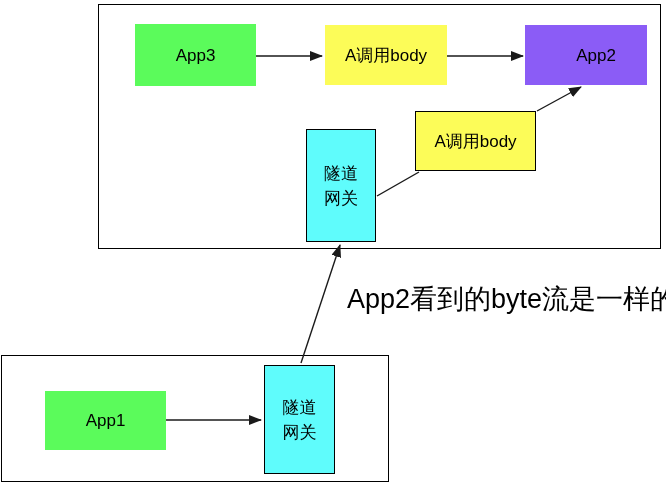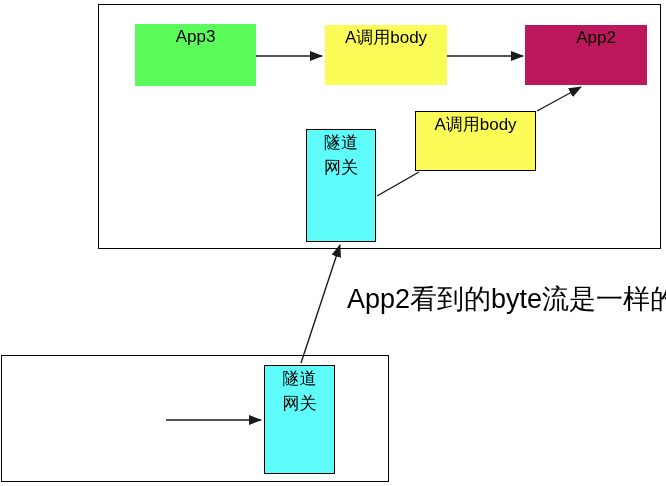--- a/index.html
+++ b/index.html
@@ -26,21 +26,21 @@
     width: 666px; height: 486px;
     pointer-events: none;
     z-index: 3;
   }
   .connector { fill: none; stroke-width: 1.4; }
 
   .node {
     position: absolute;
     box-sizing: border-box;
     display: flex;
-    align-items: flex-start;
+    align-items: center;
     justify-content: center;
     text-align: center;
     font-size: 17px;
     line-height: 25px;
     z-index: 2;
     white-space: pre-line;
   }
   .node.bordered { border: 1px solid #000; }
 
   .node.app3          { left: 135px; top: 24px;  width: 121px; height: 62px; }
@@ -84,33 +84,36 @@
   </svg>
 
   <div class="node app3" style="background-color: rgb(91, 251, 91);">
     <span>App3</span>
   </div>
 
   <div class="node callbody-top" style="background-color: rgb(252, 252, 88);">
     <span>A调用body</span>
   </div>
 
-  <div class="node app2" style="background-color: #be185d; padding-left: 20px;">
+  <div class="node app2" style="background-color: #8b5cf6; padding-left: 20px;">
     <span>App2</span>
   </div>
 
   <div class="node gateway-upper bordered" style="background-color: rgb(95, 252, 252);">
     <span>隧道
 网关</span>
   </div>
 
   <div class="node callbody-mid bordered" style="background-color: rgb(252, 252, 88);">
     <span>A调用body</span>
   </div>
 
+  <div class="node app1" style="background-color: rgb(91, 251, 91);">
+    <span>App1</span>
+  </div>
 
   <div class="node gateway-lower bordered" style="background-color: rgb(95, 252, 252);">
     <span>隧道
 网关</span>
   </div>
 
   <div class="annotation">App2看到的byte流是一样的</div>
 
 </div>
 

